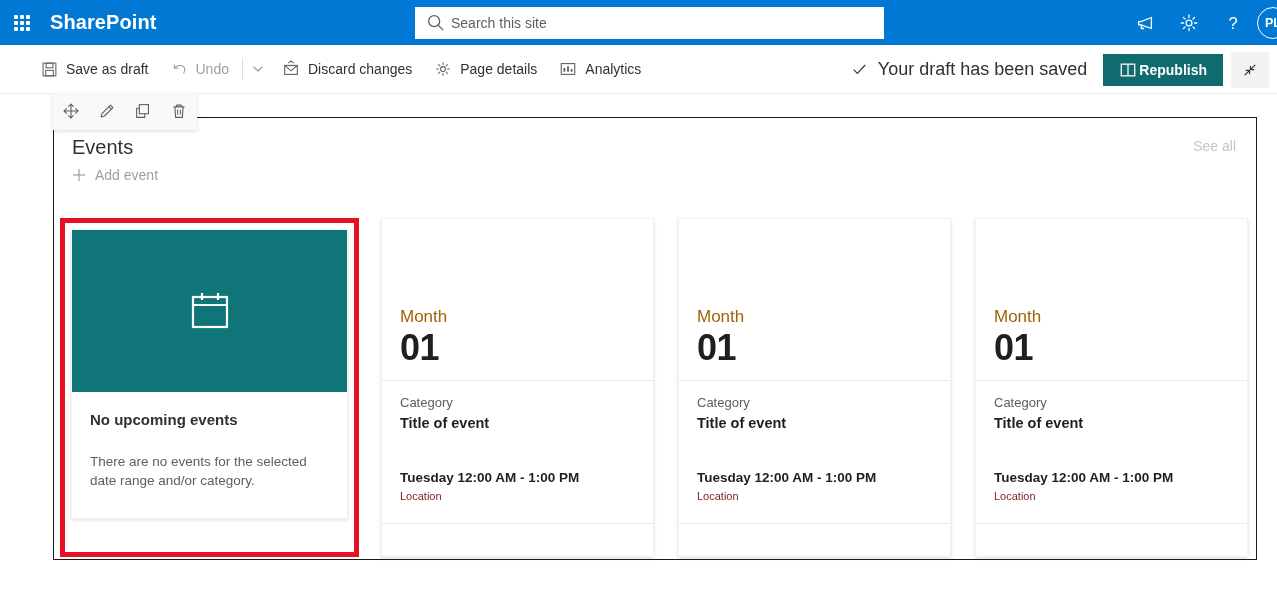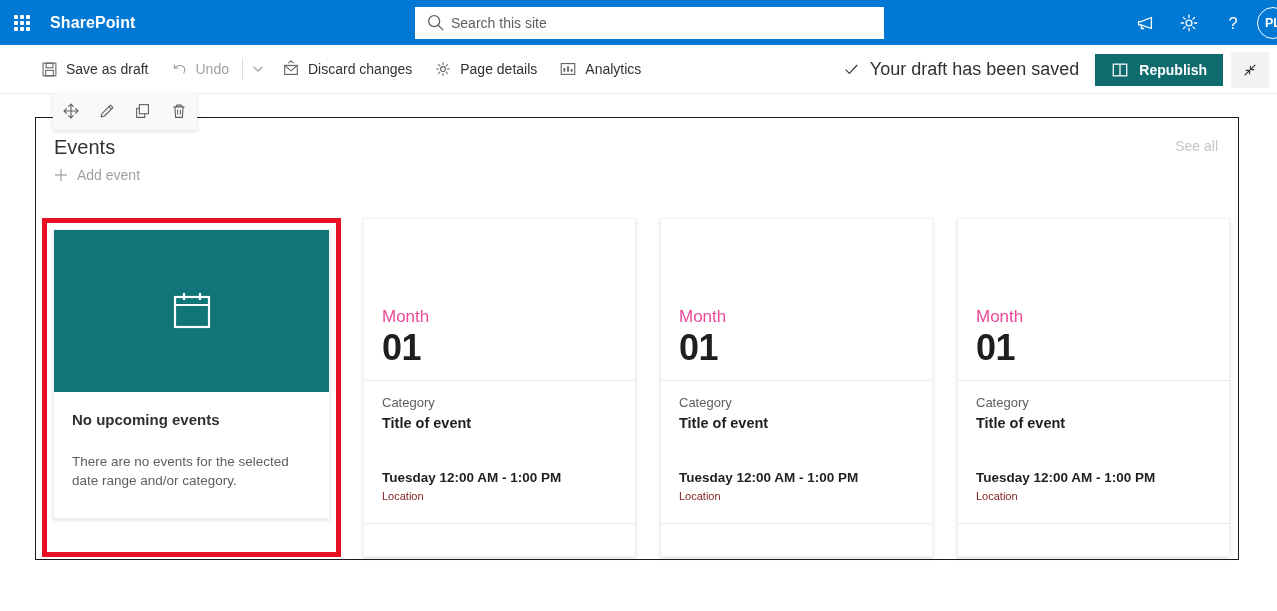--- a/index.html
+++ b/index.html
@@ -21,21 +21,21 @@
     width: 44px; height: 45px;
     display: flex; align-items: center; justify-content: center;
     cursor: pointer;
   }
   .waffle-grid {
     display: grid; grid-template-columns: repeat(3, 4px);
     grid-template-rows: repeat(3, 4px); gap: 2px;
   }
   .waffle-grid i { background: #ffffff; width: 4px; height: 4px; border-radius: 1px; display: block; }
   .suite-brand {
-    color: #ffffff; font-size: 16px; font-weight: bold;
+    color: #ffffff; font-size: 20px; font-weight: bold;
     margin-left: 6px; letter-spacing: .1px; cursor: pointer;
   }
   .searchbox {
     position: absolute; left: 415px; top: 7px;
     width: 469px; height: 32px;
     background: #ffffff; display: flex; align-items: center;
     padding: 0 10px;
   }
   .searchbox .s-icon { width: 22px; height: 22px; flex: 0 0 22px; }
   .searchbox input {
@@ -84,21 +84,21 @@
   .cmd-right {
     position: absolute; right: 8px; top: 0; height: 49px;
     display: flex; align-items: center; gap: 0;
   }
   .saved-status {
     display: flex; align-items: center; gap: 10px;
     font-size: 18px; color: #323130; margin-right: 16px;
     white-space: nowrap;
   }
   .republish {
-    display: flex; align-items: center; gap: 10px;
+    display: flex; align-items: center; gap: 2px;
     background: #0f6b6e; color: #ffffff;
     height: 32px; padding: 0 16px; border: 0; cursor: pointer;
     font-size: 14px; font-weight: bold;
     font-family: "Liberation Sans", sans-serif;
   }
   .collapse-btn {
     width: 38px; height: 36px; margin-left: 8px;
     background: #f3f2f1; display: flex;
     align-items: center; justify-content: center; cursor: pointer;
   }
@@ -112,21 +112,21 @@
   }
   .rail-btn {
     width: 32px; height: 32px; display: flex;
     align-items: center; justify-content: center; cursor: pointer;
   }
 
   
   .canvas { position: absolute; top: 95px; left: 0; width: 1277px; height: 516px; background: #ffffff; }
 
   .webpart-frame {
-    position: absolute; left: 35px; top: 22px;
+    position: absolute; left: 53px; top: 22px;
     width: 1204px; height: 443px;
     border: 1px solid #1b1a19;
     background: #ffffff;
   }
 
   .wp-toolbar {
     position: absolute; left: 53px; top: -3px;
     height: 38px; background: #faf9f8;
     box-shadow: 0 1.6px 3.6px rgba(0,0,0,.13), 0 .3px .9px rgba(0,0,0,.1);
     display: flex; align-items: center; z-index: 6;
@@ -187,21 +187,21 @@
   }
 
   
   .ph-card { width: 273px; display: flex; flex-direction: column; }
   .ph-date {
     height: 162px; padding: 0 18px;
     display: flex; flex-direction: column; justify-content: flex-end;
     padding-bottom: 12px;
     border-bottom: 1px solid #edebe9;
   }
-  .ph-month { font-size: 17px; color: #ec4899; line-height: 22px; }
+  .ph-month { font-size: 17px; color: #a16207; line-height: 22px; }
   .ph-day {
     font-size: 36px; font-weight: bold; color: #201f1e;
     line-height: 40px; letter-spacing: -.5px;
   }
   .ph-meta { padding: 13px 18px 18px 18px; border-bottom: 1px solid #edebe9; }
   .ph-category { font-size: 13px; color: #605e5c; line-height: 18px; }
   .ph-evtitle {
     font-size: 14.5px; font-weight: bold; color: #201f1e;
     line-height: 20px; margin-top: 1px;
   }

